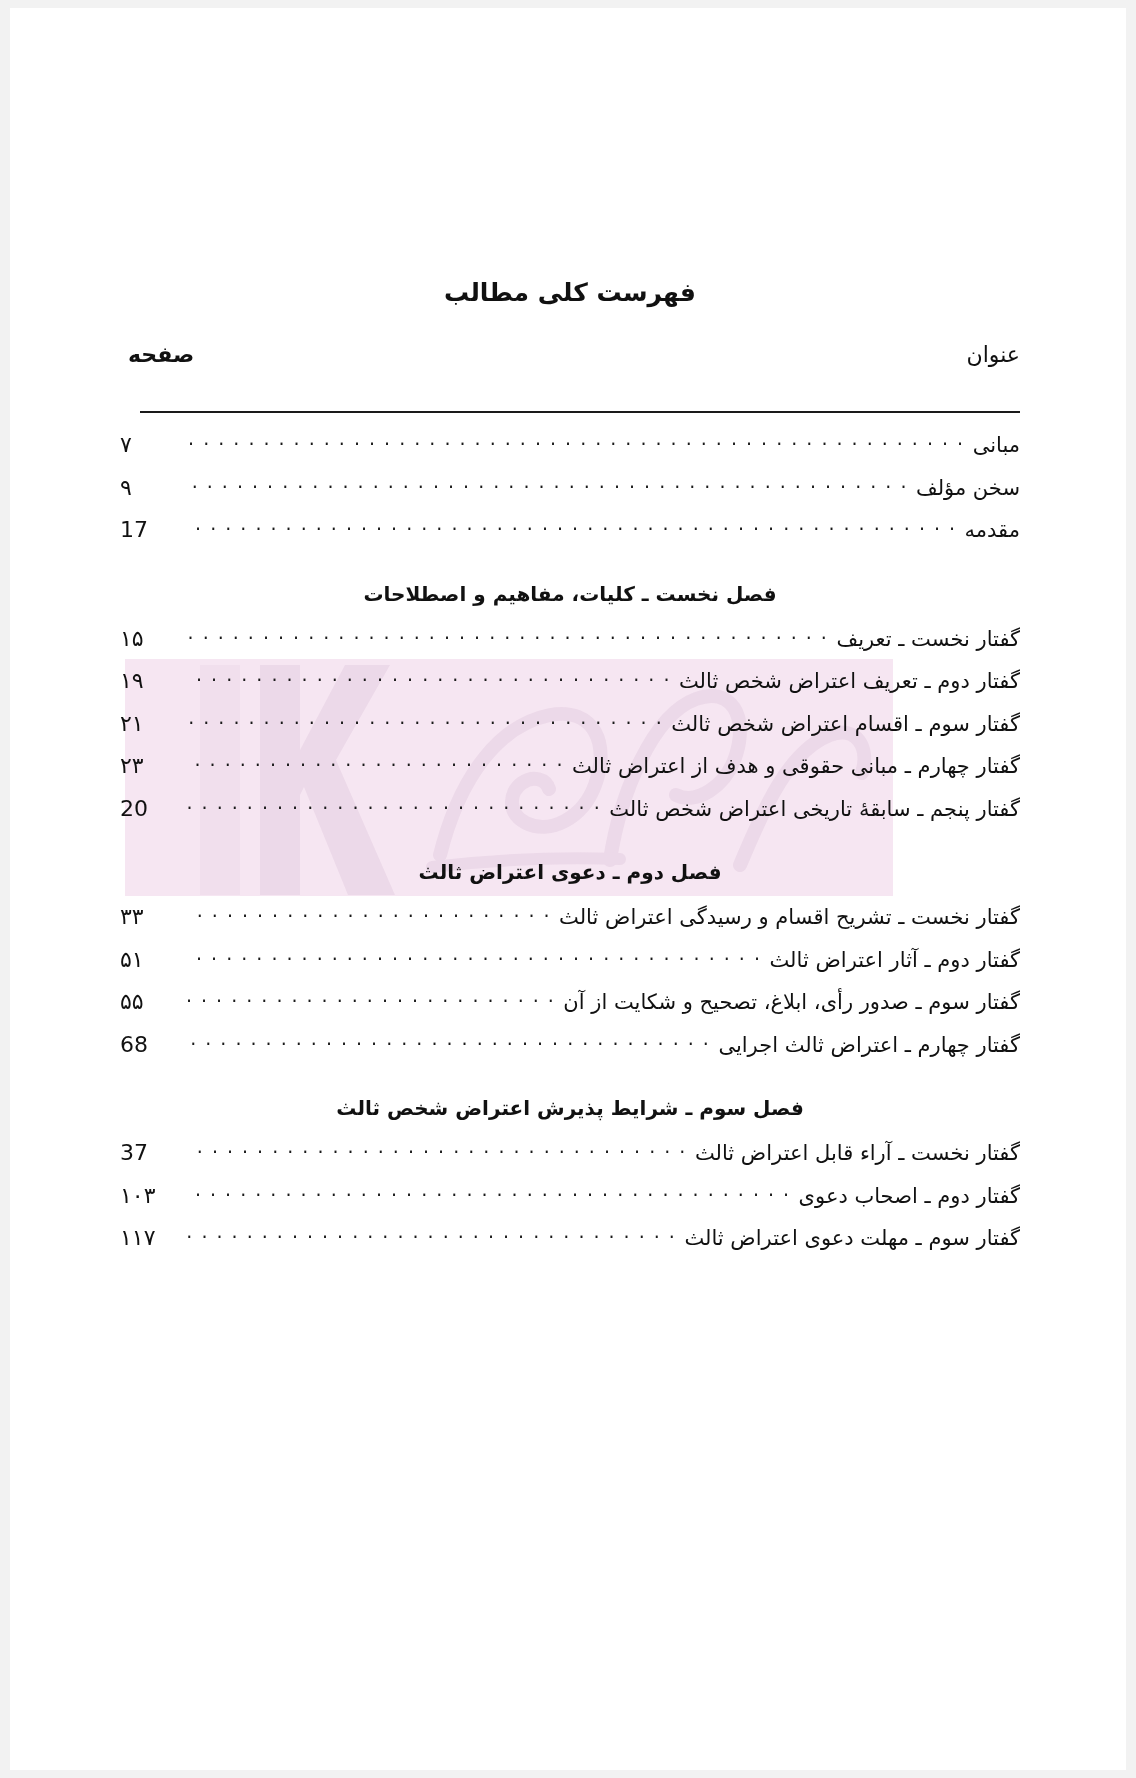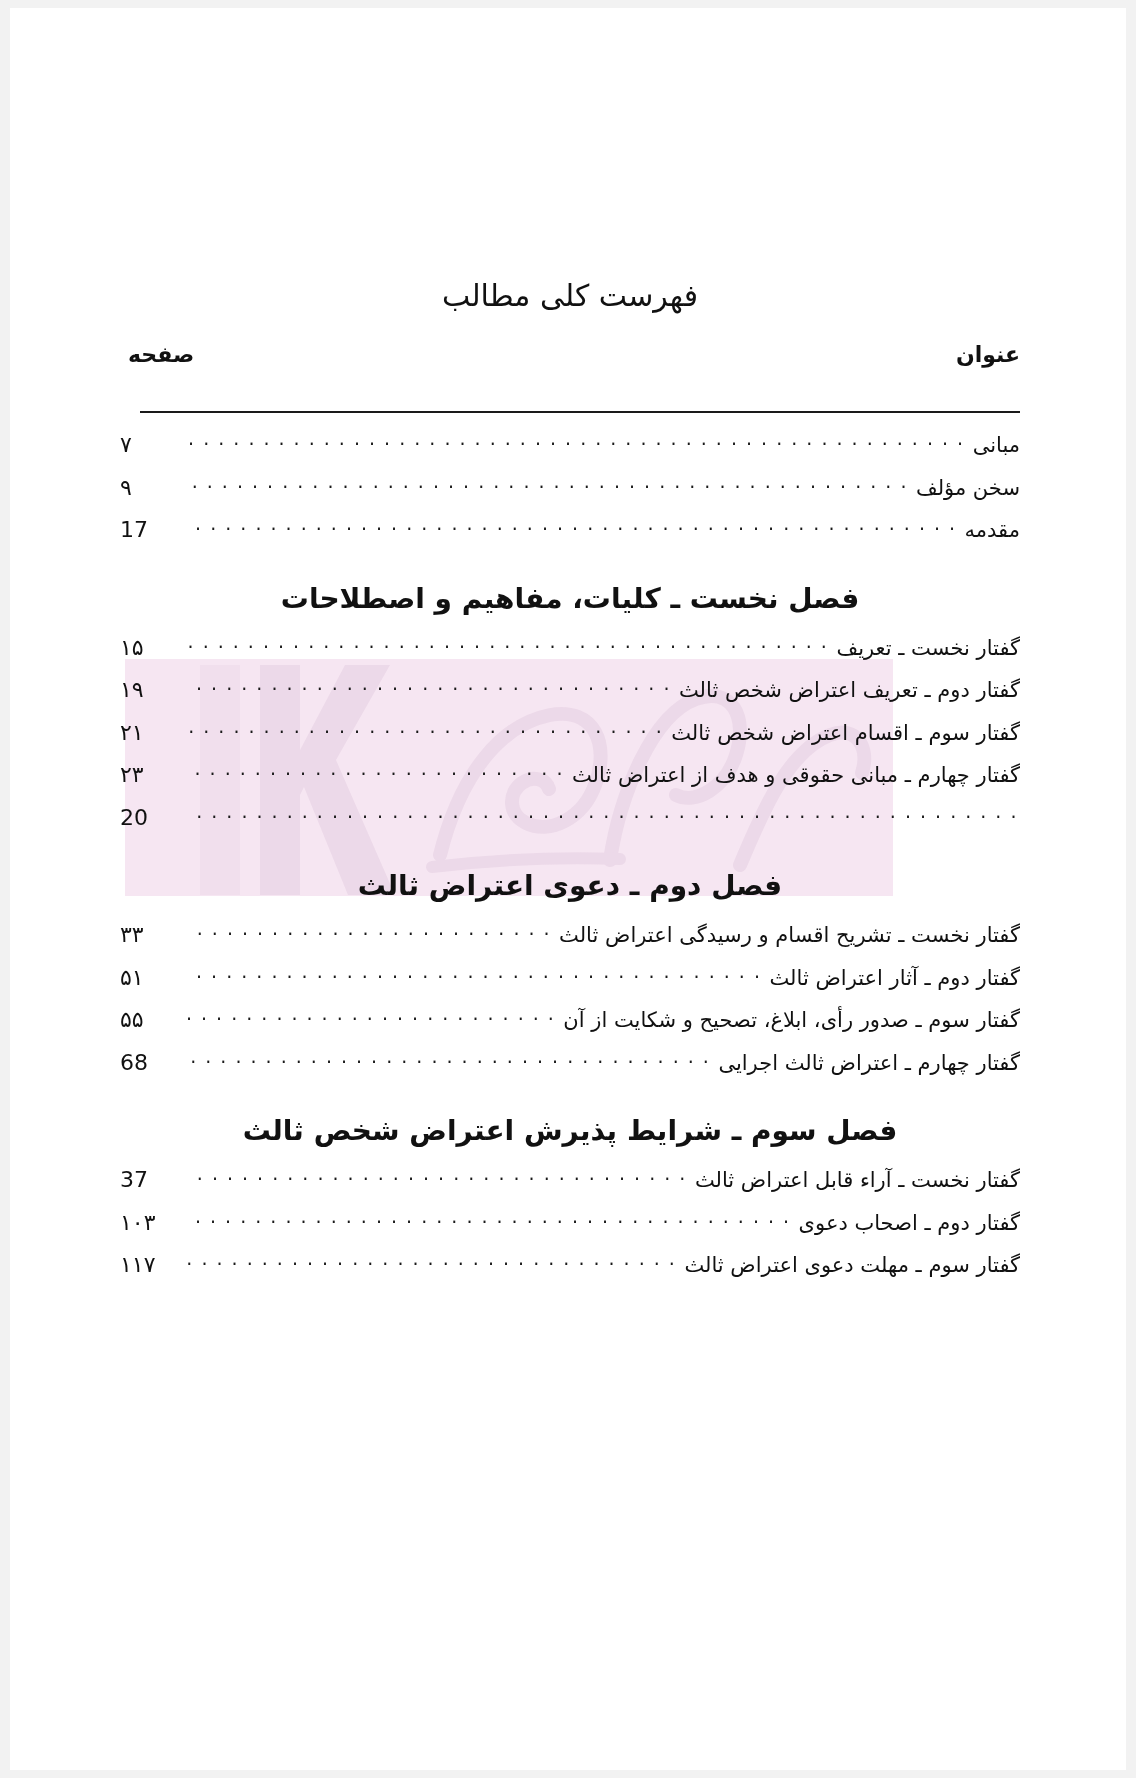--- a/index.html
+++ b/index.html
@@ -38,39 +38,39 @@
     height: 1778px;
   }
 
   
   .doc-title {
     position: absolute;
     top: 278px;
     left: 0;
     width: 900px;
     text-align: center;
-    font-size: 30px;
-    font-weight: normal;
+    font-size: 25px;
+    font-weight: bold;
     letter-spacing: 0.5px;
   }
 
   
   .col-head-row {
     position: absolute;
     top: 342px;
     left: 0;
     width: 900px;
     height: 34px;
   }
   .col-head-title {
     position: absolute;
     right: 0;
     top: 0;
     font-size: 22px;
-    font-weight: bold;
+    font-weight: normal;
   }
   .col-head-page {
     position: absolute;
     left: 8px;
     top: 0;
     font-size: 22px;
     font-weight: bold;
   }
 
   .rule {
@@ -126,21 +126,21 @@
     padding-right: 8px;
     font-size: 22px;
     min-width: 56px;
     text-align: left;
     direction: ltr;
   }
 
   
   .chapter-head {
     text-align: center;
-    font-size: 28px;
+    font-size: 20px;
     font-weight: bold;
     padding: 30px 0 12px 0;
     position: relative;
     z-index: 3;
   }
 
   
   .wm-block {
     position: absolute;
     left: 5px;
@@ -232,20 +232,21 @@
         <span class="etitle">گفتار سوم ـ اقسام اعتراض شخص ثالث</span>
         <span class="leader"></span>
         <span class="epage">۲۱</span>
       </div>
       <div class="toc-entry">
         <span class="etitle">گفتار چهارم ـ مبانی حقوقی و هدف از اعتراض ثالث</span>
         <span class="leader"></span>
         <span class="epage">۲۳</span>
       </div>
       <div class="toc-entry">
+        <span class="etitle">گفتار پنجم ـ سابقۀ تاریخی اعتراض شخص ثالث</span>
         <span class="leader"></span>
         <span class="epage">20</span>
       </div>
     </div>
 
     <div class="group">
       <div class="chapter-head">فصل دوم ـ دعوی اعتراض ثالث</div>
       <div class="toc-entry">
         <span class="etitle">گفتار نخست ـ تشریح اقسام و رسیدگی اعتراض ثالث</span>
         <span class="leader"></span>

